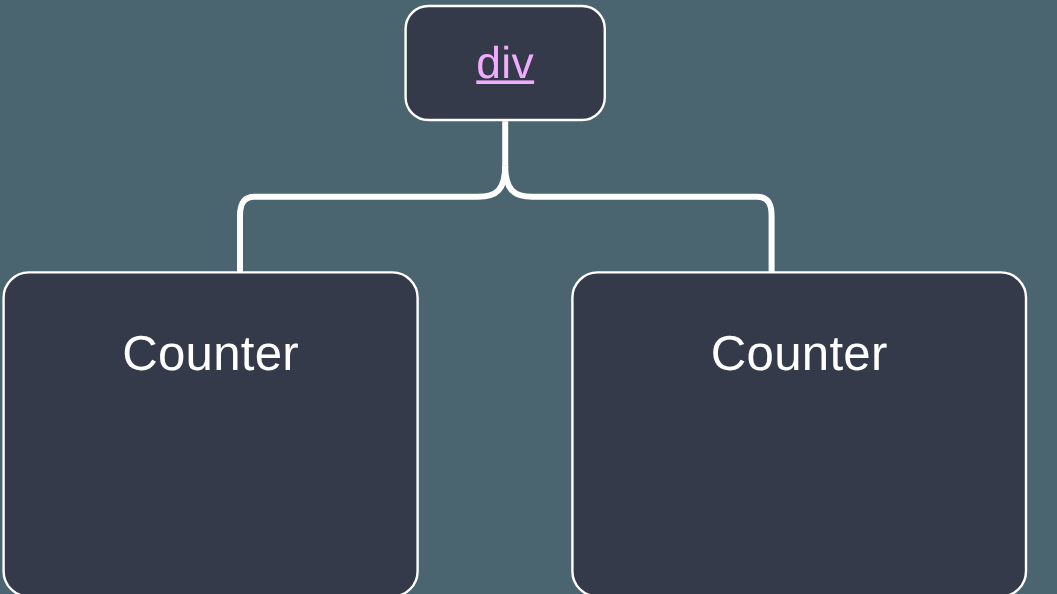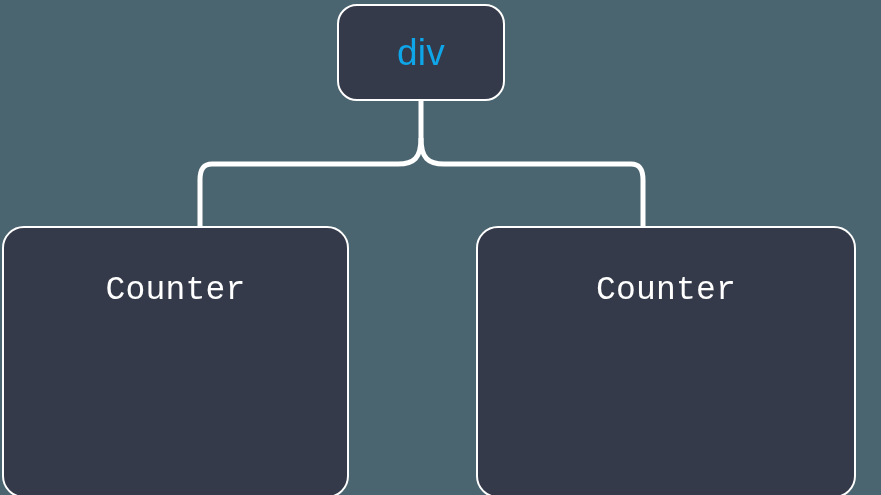--- a/index.html
+++ b/index.html
@@ -43,25 +43,26 @@
   #node-div {
     left: 337px;
     top: 4px;
     width: 168px;
     height: 97px;
     display: flex;
     align-items: center;
     justify-content: center;
   }
   #node-div .node-title {
-    color: #0ea5e9;
+    color: #f0abfc;
     font-size: 37px;
     font-weight: 400;
     letter-spacing: 0.3px;
     line-height: 1;
+    text-decoration: underline;
   }
 
   
   .counter-node {
     top: 226px;
     height: 272px;
     border-radius: 22px;
   }
   #node-counter-left {
     left: 2px;
@@ -71,25 +72,24 @@
     left: 476px;
     width: 380px;
   }
   .counter-node .node-title {
     position: absolute;
     top: 46px;
     left: 0;
     right: 0;
     text-align: center;
     color: #ffffff;
-    font-size: 33px;
+    font-size: 41px;
     font-weight: 400;
     letter-spacing: 0.2px;
     line-height: 1;
-    font-family: Liberation Mono, monospace;
   }
 </style>
 </head>
 <body>
 
 <div id="stage">
 
   <svg id="connector-svg" viewBox="0 0 881 495" xmlns="http://www.w3.org/2000/svg">
     <g fill="none" stroke="#ffffff" stroke-width="5" stroke-linecap="butt">
 

